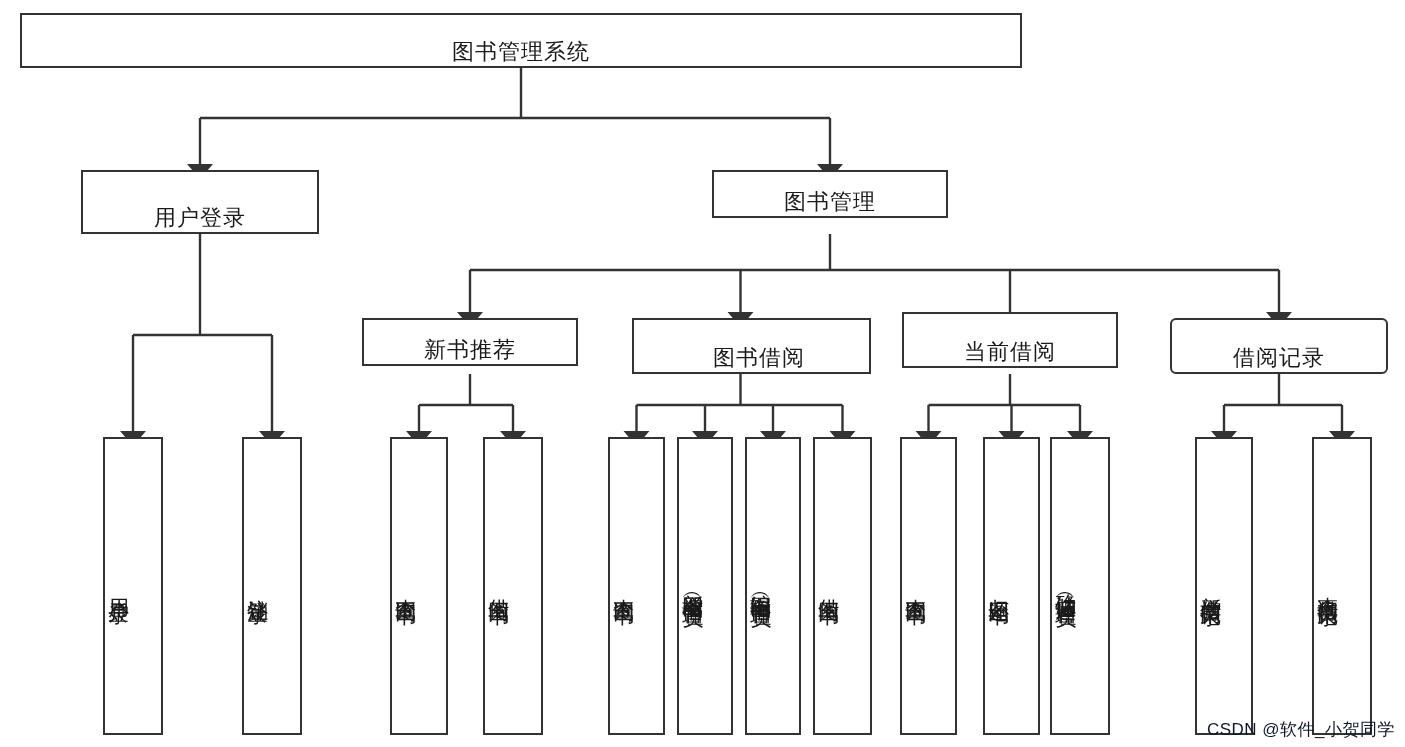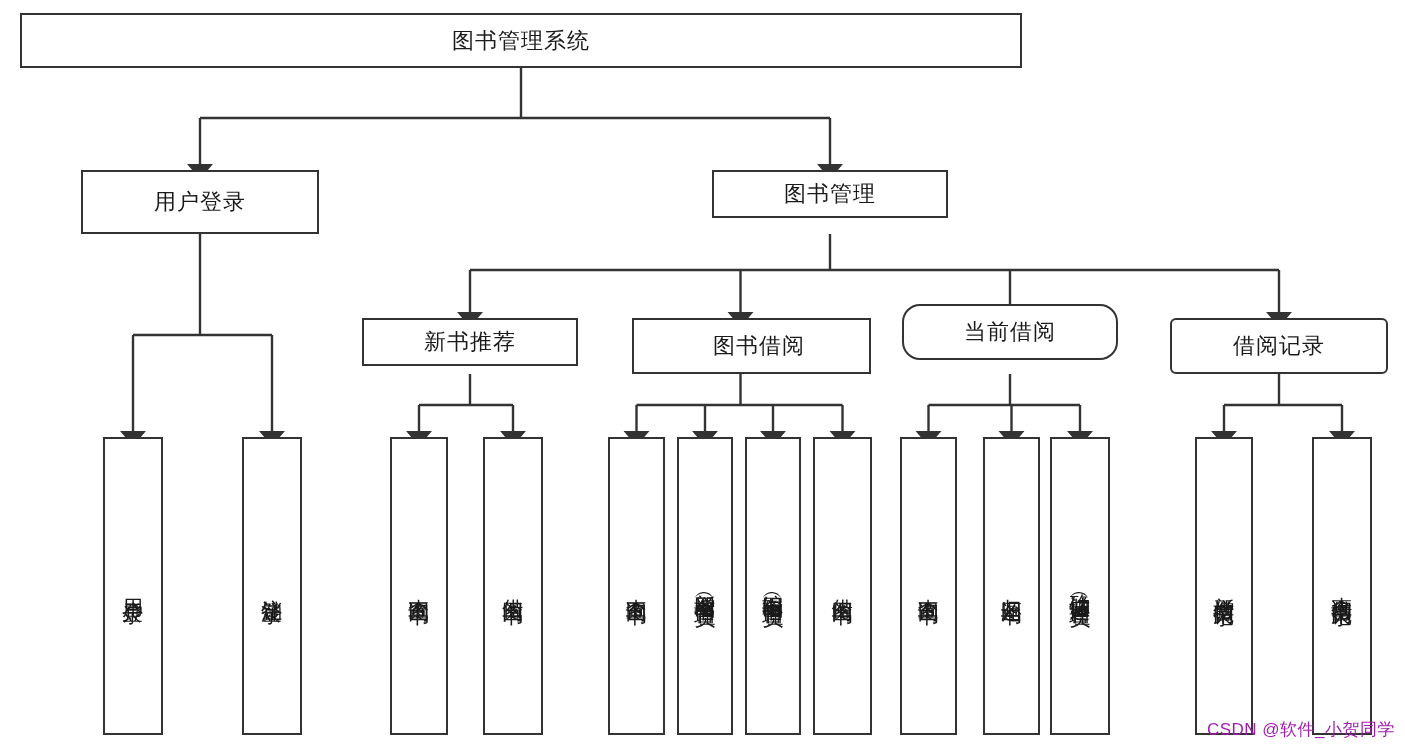--- a/index.html
+++ b/index.html
@@ -25,21 +25,21 @@
     width: 1405px;
     height: 747px;
     pointer-events: none;
   }
   .node {
     position: absolute;
     box-sizing: border-box;
     border: 2px solid #333333;
     background: #ffffff;
     display: flex;
-    align-items: center;
+    align-items: flex-end;
     justify-content: center;
     color: #1a1a1a;
     line-height: 1.32;
     text-align: center;
   }
   .node.horiz {
     font-size: 22px;
     letter-spacing: 1px;
   }
   .node.vert {
@@ -55,21 +55,21 @@
     white-space: nowrap;
   }
   .node .label {
     display: block;
   }
   #watermark {
     position: absolute;
     right: 10px;
     bottom: 6px;
     font-size: 17px;
-    color: #a21caf;
+    color: #0f172a;
     letter-spacing: 0.5px;
     white-space: nowrap;
   }
 </style>
 </head>
 <body>
 
 <div id="diagram">
   <svg id="edges" viewBox="0 0 1405 747">
     <defs>
@@ -123,21 +123,21 @@
       </div>
       <div class="node horiz" style="left: 712px; top: 170px; width: 236px; height: 48px;">
         <span class="label">图书管理</span>
       </div>
       <div class="node horiz" style="left: 362px; top: 318px; width: 216px; height: 48px;">
         <span class="label">新书推荐</span>
       </div>
       <div class="node horiz" style="left: 632px; top: 318px; width: 239px; height: 56px; padding-left: 15px;">
         <span class="label">图书借阅</span>
       </div>
-      <div class="node horiz" style="left: 902px; top: 304px; width: 216px; height: 56px; border-radius: 18px;">
+      <div class="node horiz" style="left: 902px; top: 312px; width: 216px; height: 56px;">
         <span class="label">当前借阅</span>
       </div>
       <div class="node horiz" style="left: 1170px; top: 318px; width: 218px; height: 56px; border-radius: 6px;">
         <span class="label">借阅记录</span>
       </div>
       <div class="node vert" style="left: 103px; top: 437px; width: 60px; height: 298px;">
         <span class="label">用户登录</span>
       </div>
       <div class="node vert" style="left: 242px; top: 437px; width: 60px; height: 298px;">
         <span class="label">注销登录</span>

